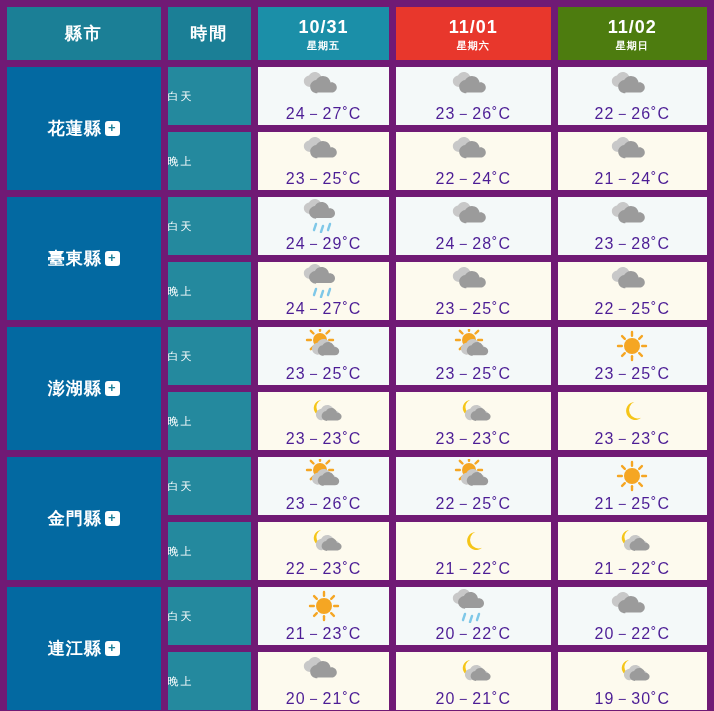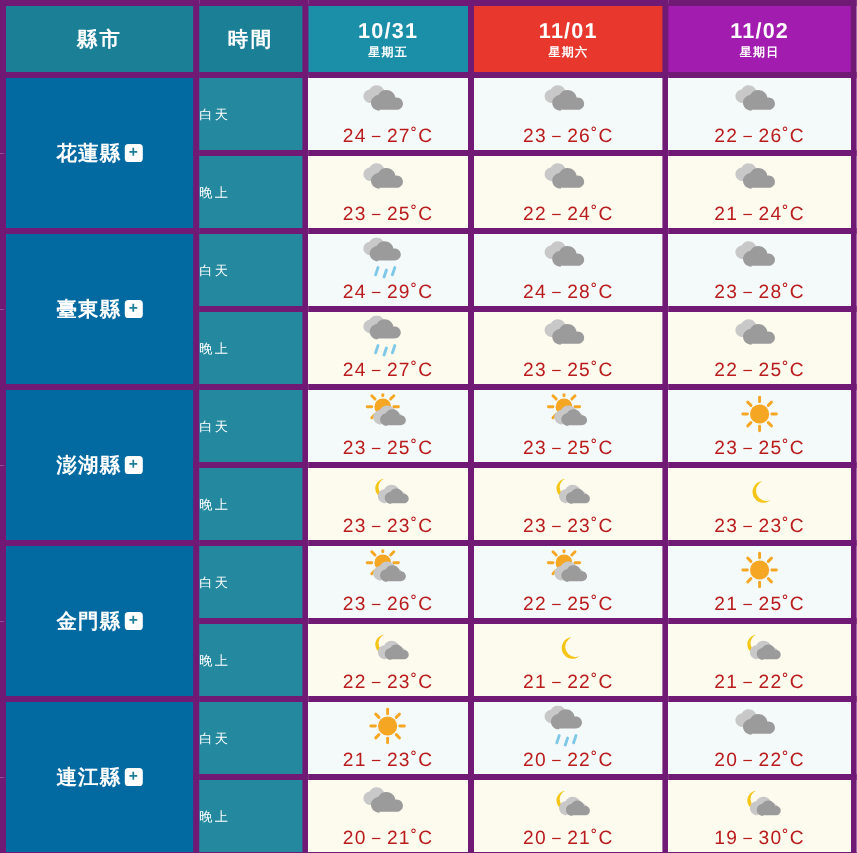--- a/index.html
+++ b/index.html
@@ -9,21 +9,21 @@
     background: #fff;
     font-family: "Liberation Sans", "DejaVu Sans", sans-serif;
   }
   #wx-table {
     width: 714px;
     height: 711px;
     border-collapse: collapse;
     table-layout: fixed;
   }
   #wx-table td, #wx-table th {
-    border: 5px solid #701a75;
+    border: 7px solid #701a75;
     padding: 0;
     margin: 0;
   }
   
   .hdr-city, .hdr-time {
     background: #1b7f96;
     color: #ffffff;
     font-size: 17px;
     font-weight: bold;
     letter-spacing: 2px;
@@ -92,21 +92,21 @@
 
   .icon-wrap {
     height: 34px;
     display: flex;
     align-items: center;
     justify-content: center;
     margin-top: 2px;
   }
   .temp {
     font-size: 16px;
-    color: #b91c1c;
+    color: #4c1d95;
     letter-spacing: 1px;
     margin-top: 1px;
   }
   svg { display: block; }
 </style>
 </head>
 <body>
 
 <table id="wx-table">
   <thead>
@@ -114,21 +114,21 @@
       <th class="hdr-city" style="width:156px;">縣市</th>
       <th class="hdr-time" style="width:88px;margin-left:39px;">時間</th>
       <th class="hdr-day hdr-teal" style="width: 134px; background: rgb(27, 143, 168);">
         <div class="d1">10/31</div>
         <div class="d2">星期五</div>
       </th>
       <th class="hdr-day hdr-red" style="width: 157px; background: rgb(232, 55, 44);">
         <div class="d1">11/01</div>
         <div class="d2">星期六</div>
       </th>
-      <th class="hdr-day hdr-red" style="width: 152px; background: #a21caf;">
+      <th class="hdr-day hdr-red" style="width: 152px; background: #4d7c0f;">
         <div class="d1">11/02</div>
         <div class="d2">星期日</div>
       </th>
     </tr>
   </thead>
   <tbody id="wx-body">
       <tr>
         <td class="city-cell" rowspan="2"><span>花蓮縣</span><span class="plus-badge">+</span></td>
         <td class="time-cell">白天</td>
         <td class="data-cell bg-day">

